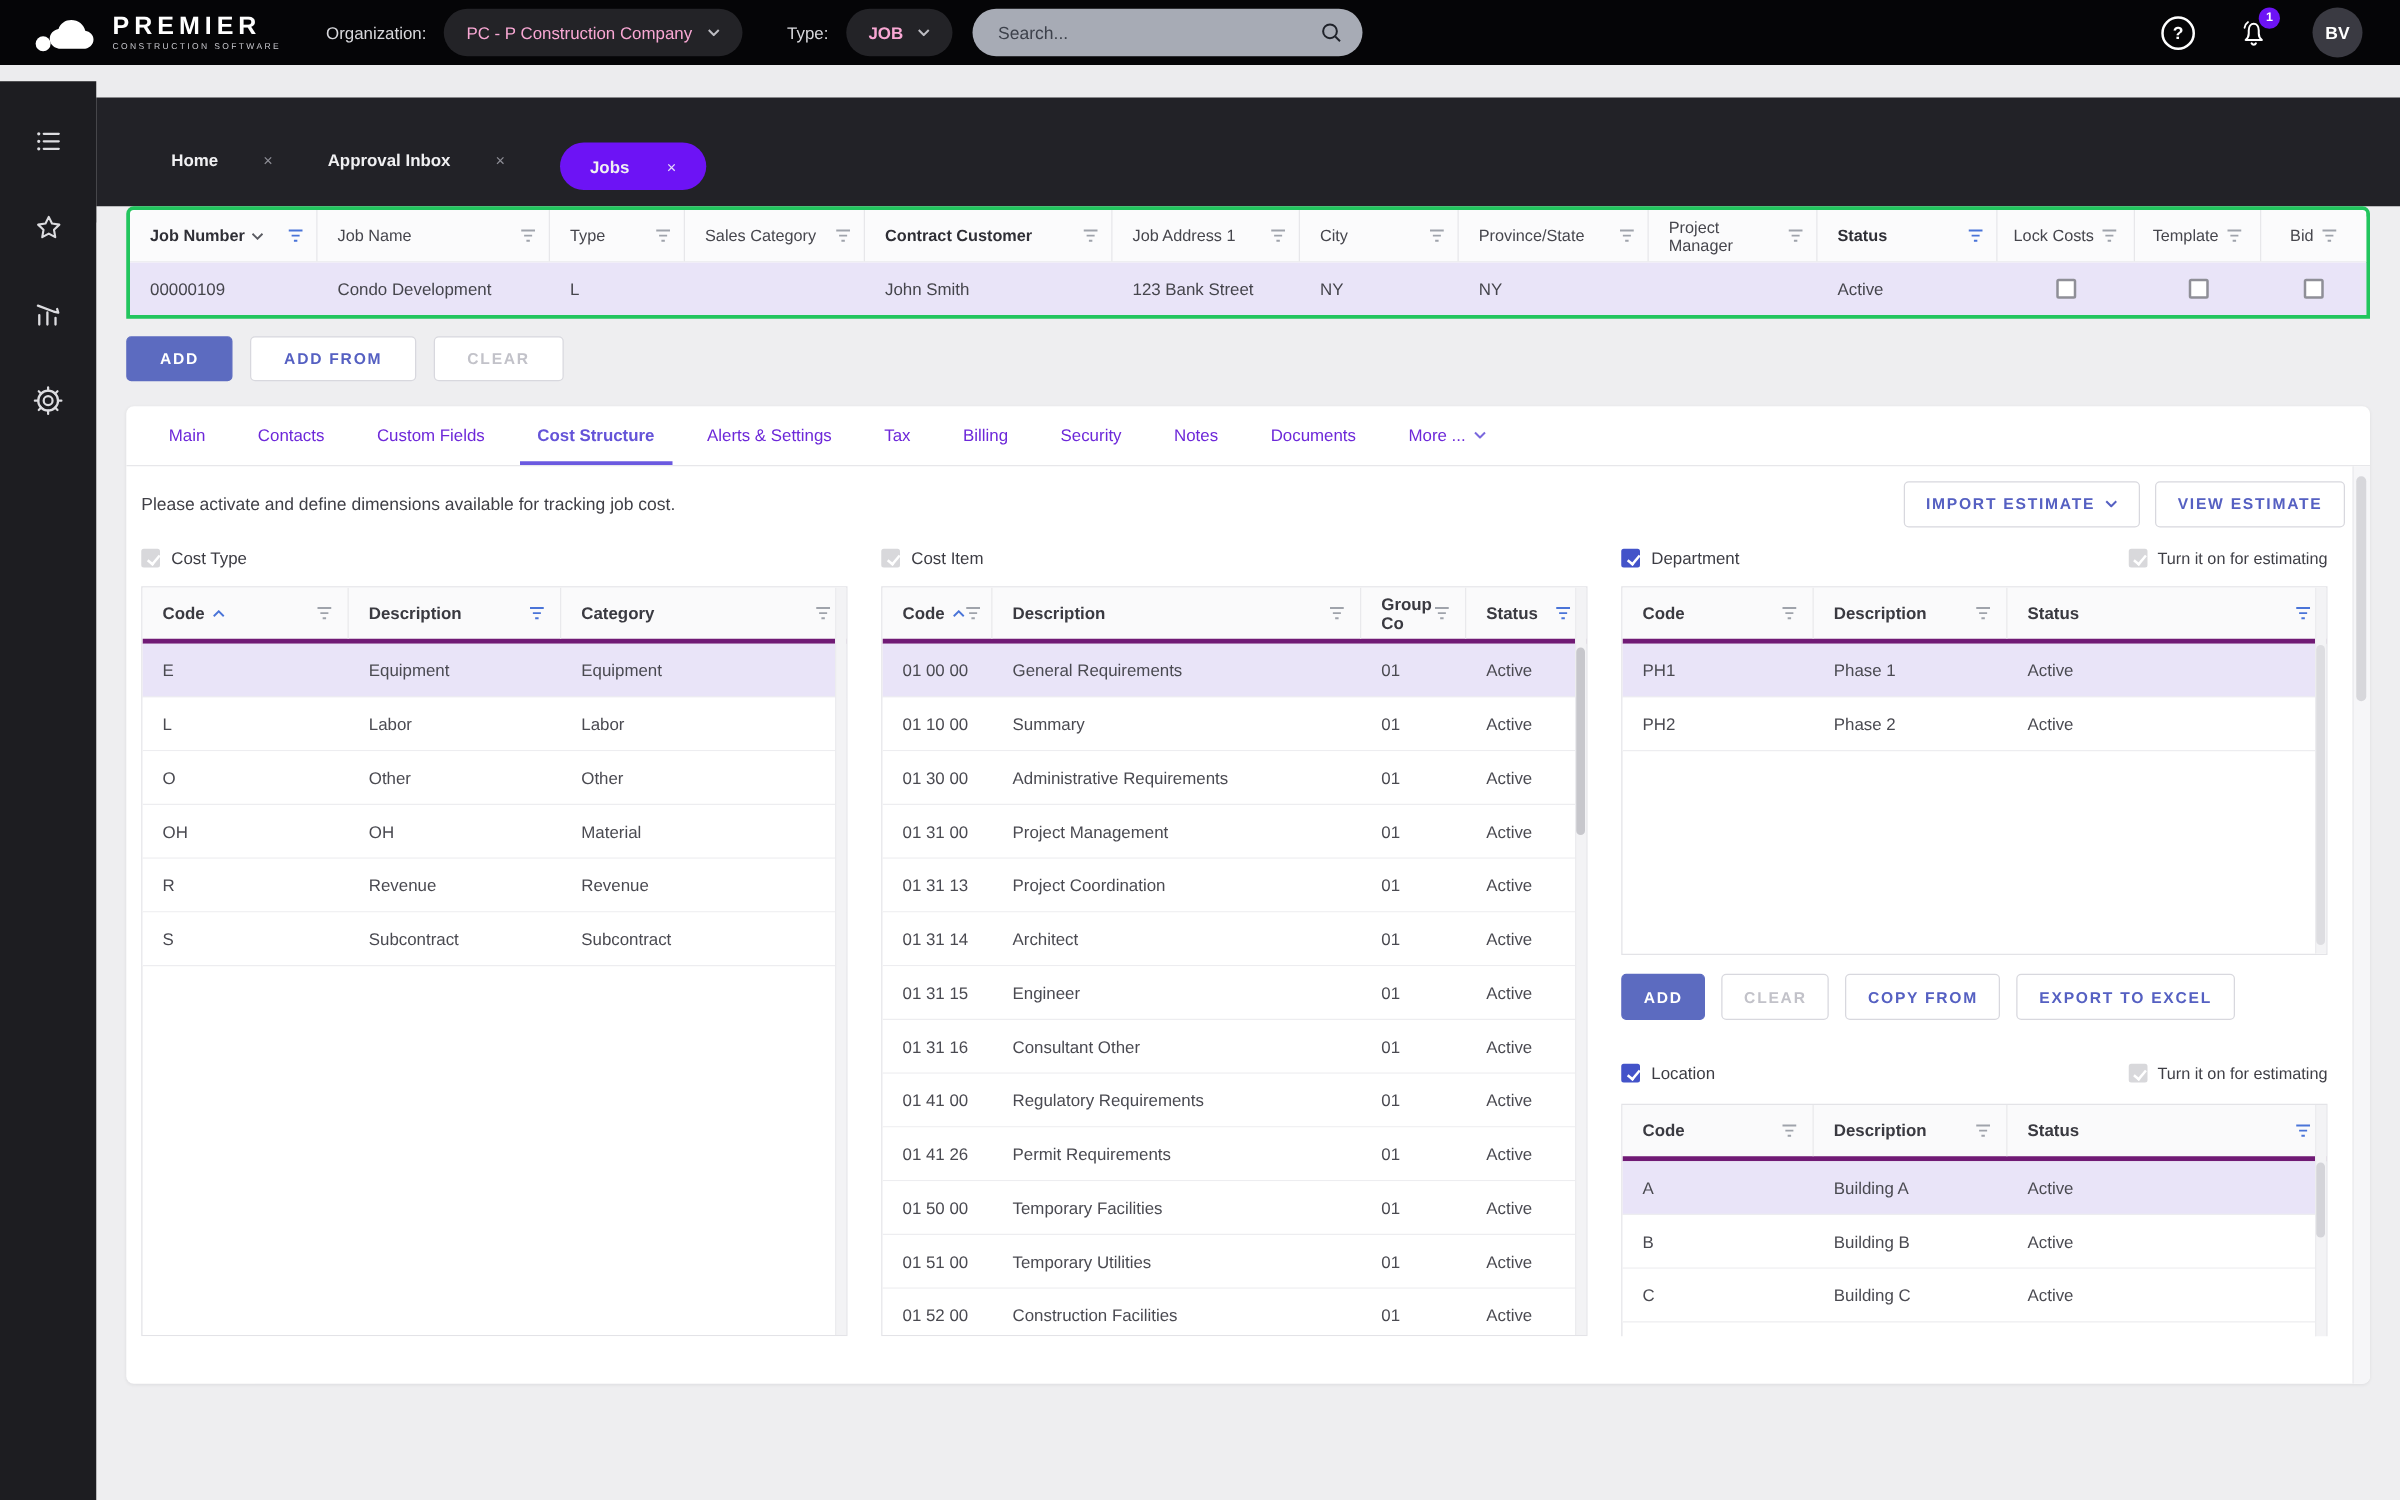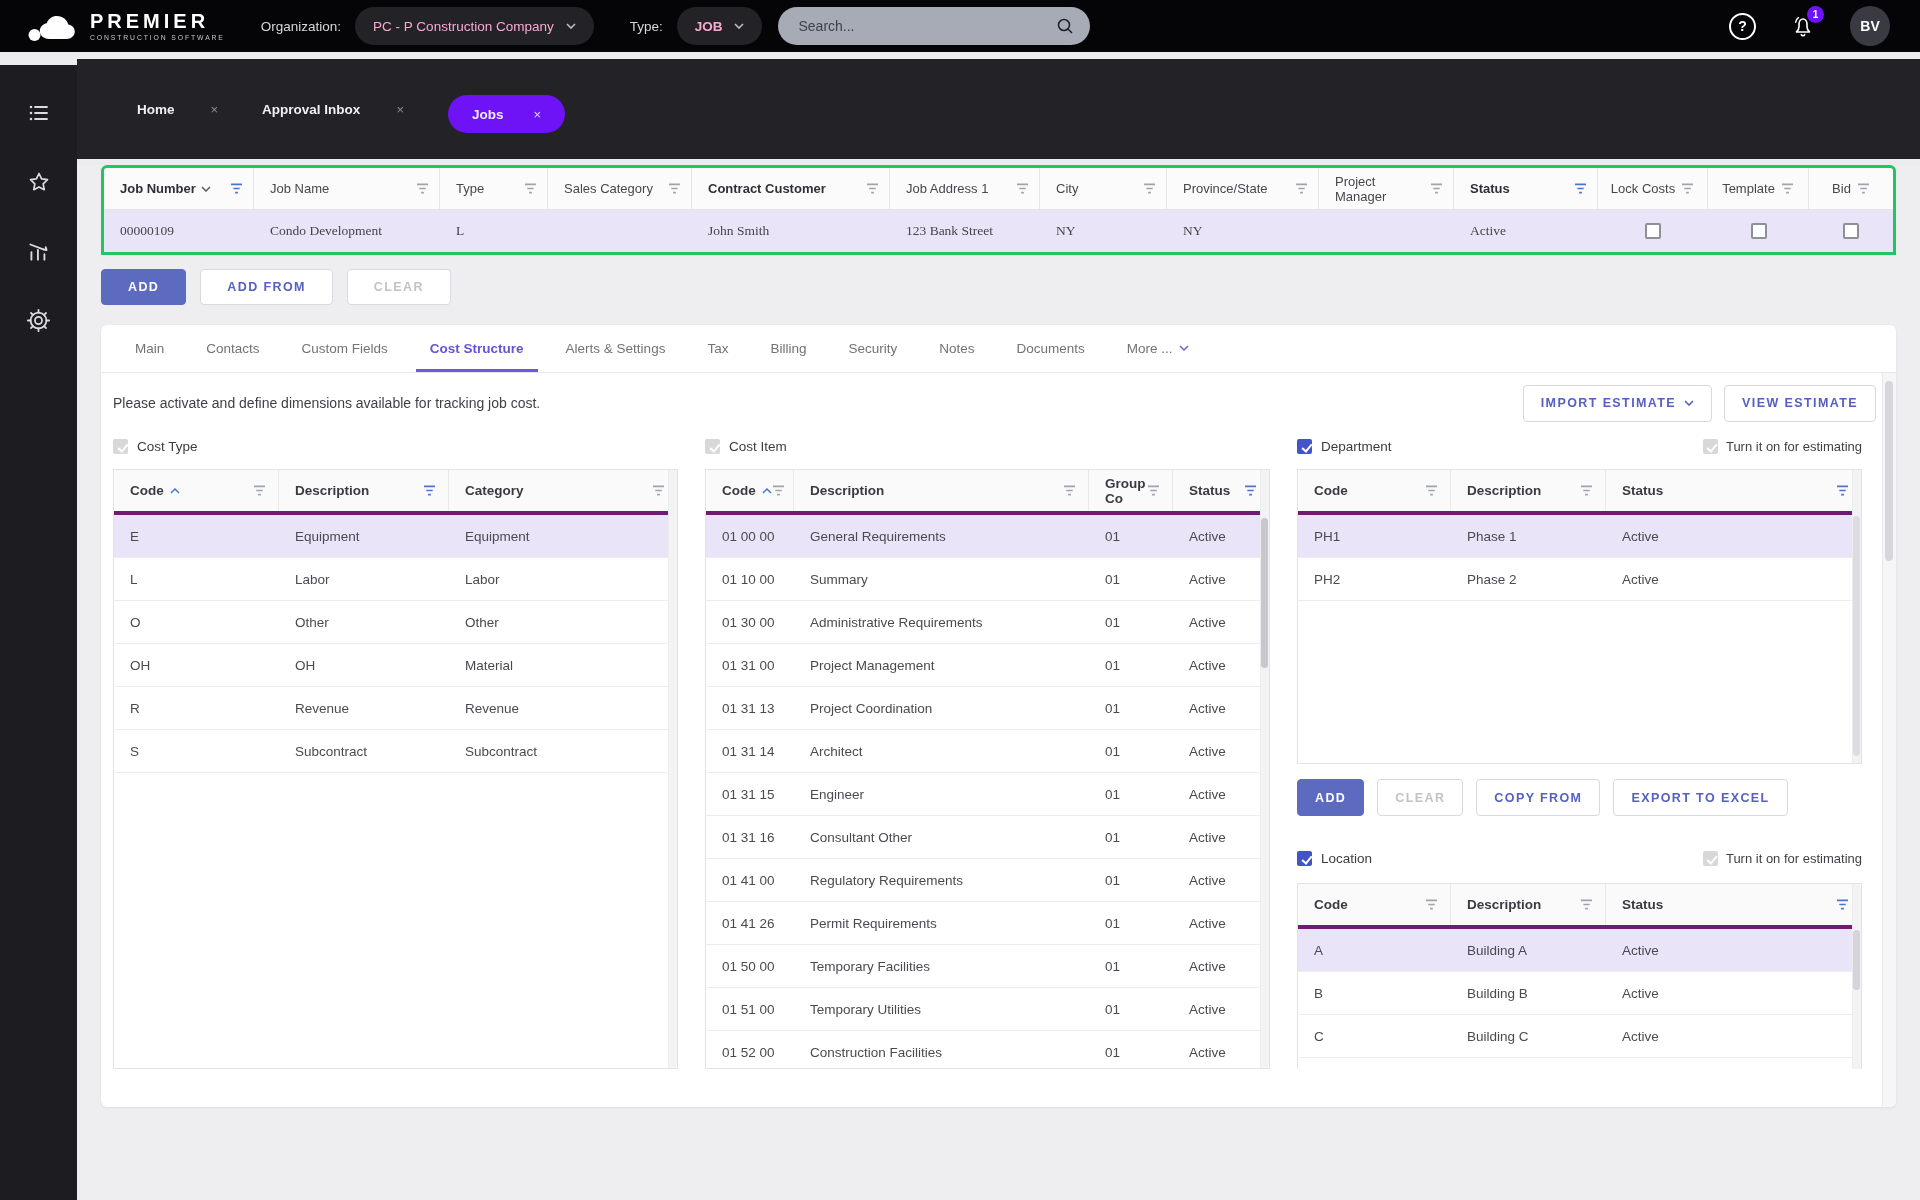--- a/index.html
+++ b/index.html
@@ -22,40 +22,40 @@
   .help-ico { width:27px; height:27px; border:2px solid #fff; border-radius:50%; color:#fff; font-size:14px; font-weight:700; display:flex; align-items:center; justify-content:center; cursor:pointer; }
   .bell-wrap { position:relative; cursor:pointer; }
   .badge { position:absolute; top:-7px; right:-8px; min-width:17px; height:17px; border-radius:9px; background:var(--accent,#6d13f5); color:#fff; font-size:10px; font-weight:700; display:flex; align-items:center; justify-content:center; }
   .avatar { width:40px; height:40px; border-radius:50%; background:#3a3a42; color:#fff; font-size:14px; font-weight:700; display:flex; align-items:center; justify-content:center; cursor:pointer; }
 
   
   .sidebar { position:absolute; top:65px; left:0; width:77px; height:1135px; background:#1d1d21; z-index:4; display:flex; flex-direction:column; align-items:center; padding-top:35px; gap:43px; }
   .side-ico { width:26px; height:26px; cursor:pointer; display:flex; align-items:center; justify-content:center; }
 
   
-  .tabstrip { position:absolute; top:59px; left:77px; width:1843px; height:100px; background:#222227; display:flex; align-items:center; padding:0 0 0 60px; gap:44px; }
+  .tabstrip { position:absolute; top:78px; left:77px; width:1843px; height:100px; background:#222227; display:flex; align-items:center; padding:0 0 0 60px; gap:44px; }
   .wtab { display:flex; align-items:center; gap:36px; color:#f0f0f2; font-size:13.5px; font-weight:600; cursor:pointer; }
   .wtab .x { color:#8e8e96; font-size:13px; font-weight:400; cursor:pointer; }
   .wtab.active { background:var(--accent,#6d13f5); border-radius:19px; height:38px; padding:0 24px; gap:30px;margin-top:10px; }
   .wtab.active .x { color:#e6d9fb; }
 
   
   .main { position:absolute; top:165px; left:77px; width:1843px; height:1035px; background:#eeeef0; }
 
   
   .jobs-grid { margin:0 24px; border:3px solid #22c55e; border-radius:6px 6px 0 0; background:#fff; }
   .jg-head, .jg-row { display:grid; grid-template-columns:150px 186px 108px 144px 198px 150px 127px 152px 135px 144px 110px 101px 1fr; }
   .jg-head { height:42px; background:#fbfbfc; border-bottom:1px solid #e4e4e8; border-radius:6px 6px 0 0; }
   .jh { display:flex; align-items:center; justify-content:space-between; padding:0 10px 0 16px; border-right:1px solid #e7e7ea; font-size:13px; color:#46464d; cursor:pointer; }
   .jh:last-child { border-right:none; }
   .jh .lbl-wrap { display:flex; align-items:center; gap:5px; }
   .jh.bold { font-weight:700; color:#2f2f36; }
   .jh.center { justify-content:center; gap:6px; padding:0 4px; }
   .jg-row { height:42px; background:var(--selrow,#e9e4f8); }
-  .jc { display:flex; align-items:center; padding-left:16px; font-size:13.5px; color:#45454c;font-family:Liberation Serif, serif; }
+  .jc { display:flex; align-items:center; padding-left:16px; font-size:13.5px; color:#45454c; }
   .jc.center { justify-content:center; padding-left:0; }
 
   .flt { width:13px; height:11px; color:#9fa3ab; flex:0 0 auto; }
   .flt.blue { color:var(--fblue,#4a74d8); }
   .srt { width:10px; height:6px; color:#5a5b62; }
   .srt.blue { color:var(--fblue,#4a74d8); }
 
   .checkbox { width:16px; height:16px; border:2px solid #8f8f97; border-radius:2px; background:#fff; cursor:pointer; position:relative; }
   .checkbox.checked { background:#4353c9; border-color:#4353c9; }
   .checkbox.checked::after, .checkbox.dis-checked::after { content:""; position:absolute; left:4.5px; top:1px; width:4px; height:8px; border:solid #fff; border-width:0 2px 2px 0; transform:rotate(40deg); }
@@ -65,21 +65,21 @@
   
   .grid-actions { margin:14px 24px 0; display:flex; gap:14px; }
   .btn { height:36px; border-radius:4px; border:1px solid #d8d8de; background:#fff; color:#5560c2; font-size:12.5px; font-weight:700; letter-spacing:1.4px; display:flex; align-items:center; justify-content:center; padding:0 26px; cursor:pointer; font-family:inherit; gap:8px; }
   .btn.filled { background:var(--indigo,#5c6bc0); border-color:var(--indigo,#5c6bc0); color:#fff; }
   .btn.disabled { color:#c2c2c9; cursor:default; }
   .btn.sm { padding:0 17px; height:37px; }
 
   
   .card { margin:20px 24px 0; height:782px; background:#fff; border-radius:6px; box-shadow:0 1px 3px rgba(20,20,30,.07); position:relative; overflow:hidden; }
   .dtabs { height:48px; border-bottom:1px solid #e7e7ea; display:flex; align-items:center; padding:0 0 0 20px; gap:14px; }
-  .dtab { padding:15px 14px 13px; font-size:13.5px; color:#737373; cursor:pointer; border-bottom:3px solid transparent; display:flex; align-items:center; gap:6px; }
+  .dtab { padding:15px 14px 13px; font-size:13.5px; color:#6d28d9; cursor:pointer; border-bottom:3px solid transparent; display:flex; align-items:center; gap:6px; }
   .dtab.active { color:var(--tabactive,#6554d8); font-weight:600; border-bottom-color:#6b59e0; }
   .toolbar { display:flex; align-items:center; justify-content:space-between; padding:12px 20px 10px 12px; height:58px; }
   .desc { font-size:14px; color:#3f3f46; }
   .toolbar-btns { display:flex; gap:12px; }
 
   
   .panels { display:flex; gap:27px; padding:0 34px 0 12px; height:638px; overflow:hidden; align-items:flex-start; }
   .panel { flex:1 1 0; min-width:0; }
   .dim-head { height:30px; display:flex; align-items:center; gap:9px; font-size:13.5px; color:#3c3c43; }
   .dim-head .right { margin-left:auto; display:flex; align-items:center; gap:8px; font-size:13px; color:#3f3f46; }

